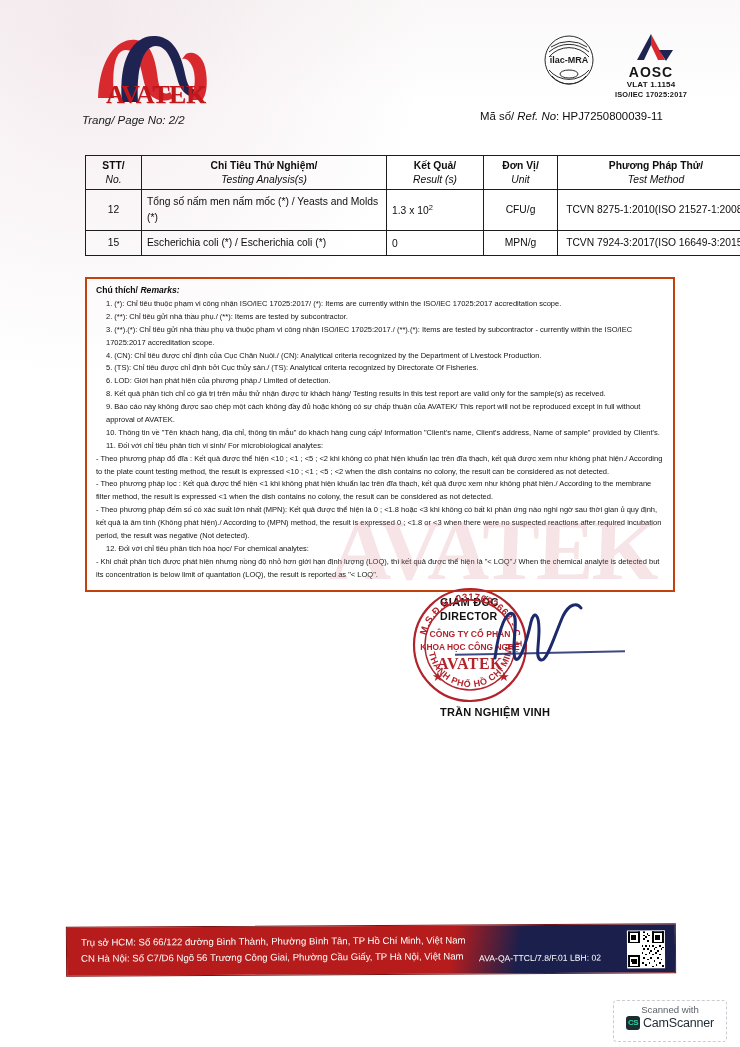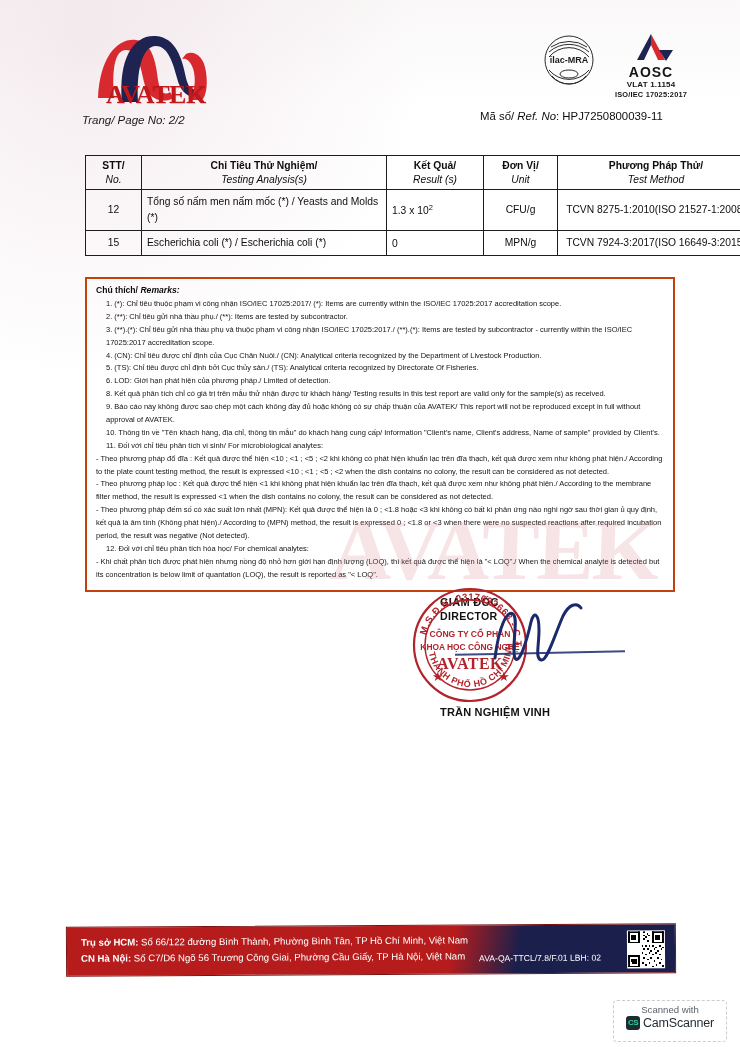--- a/index.html
+++ b/index.html
@@ -242,21 +242,21 @@
     width: 608px; height: 48px;
     background: linear-gradient(100deg, #b71c1c 0%, #b71c1c 63%, #1b1f4b 74%, #1b1f4b 100%);
     border: 1px solid #7a1212;
     transform: rotate(-0.35deg);
     overflow: hidden;
   }
   .f-line {
     position: absolute; left: 14px;
     color: #fff; font-size: 9.6px; white-space: nowrap;
   }
-  .f-line b { font-weight: bold; }
+  .f-line b { font-weight: normal; }
   .f-l1 { top: 9px; }
   .f-l2 { top: 25px; }
   .f-code {
     position: absolute; right: 74px; top: 28px;
     color: #fff; font-size: 8.6px; white-space: nowrap;
   }
   .qr {
     position: absolute; right: 10px; top: 6px;
     width: 36px; height: 36px;
     background: #fff; padding: 1px;

